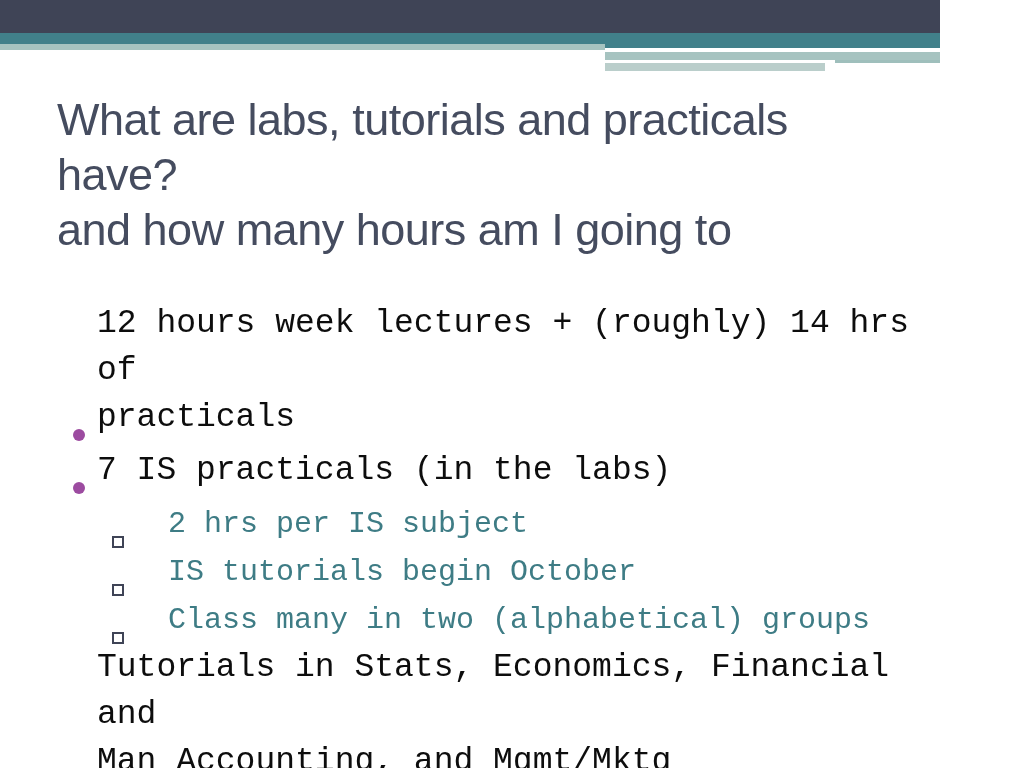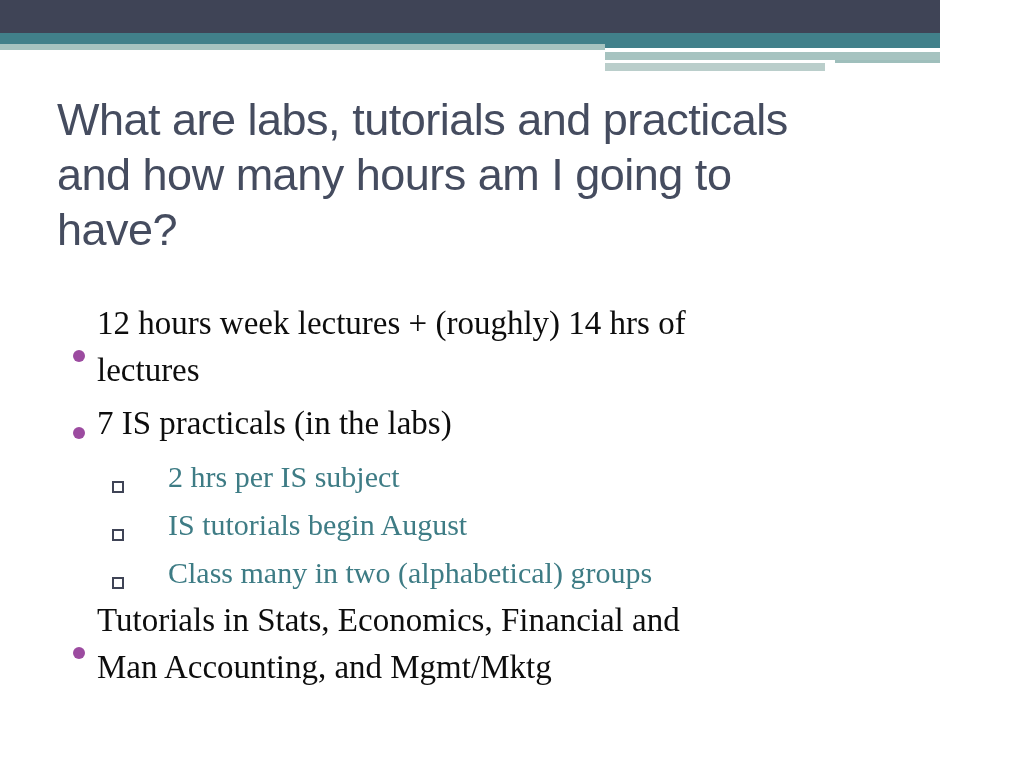--- a/index.html
+++ b/index.html
@@ -36,21 +36,21 @@
     position: absolute;
     left: 57px; top: 92px; width: 920px;
     font-family: "Liberation Sans", sans-serif;
     font-size: 45px;
     line-height: 55px;
     color: #454c5f;
     letter-spacing: -0.5px;
   }
   
   .body-list { position: absolute; left: 60px; top: 300px; width: 900px; }
-  .li { display: flex; align-items: center; }
+  .li { display: flex; align-items: flex-end; font-family: Liberation Mono, monospace; }
   .li1 { font-size: 33px; line-height: 47px; color: #0d0d0d; margin-bottom: 6px; }
   .li2 { font-size: 30px; line-height: 48px; color: #3e7c85; margin-bottom: 0; gap: 28px; }
   .dot {
     flex: 0 0 auto;
     width: 12px; height: 12px; border-radius: 50%;
     background: #9c4ba0;
     margin: 18px 12px 0 13px;
   }
   .sq {
     flex: 0 0 auto;
@@ -80,52 +80,52 @@
     <span class="vs2"></span>
     <span class="vs3"></span>
     <span class="vs4"></span>
     <span class="vs5"></span>
     <span class="vs6"></span>
     <span class="vs7"></span>
   </div>
 
   <div class="title">
     <div>What are labs, tutorials and practicals</div>
+    <div>have?</div>
     <div>and how many hours am I going to</div>
-    <div>have?</div>
   </div>
 
   <div class="body-list">
 
     <div class="li li1">
       <span class="dot"></span>
       <span class="txt">
         <div>12 hours week lectures + (roughly) 14 hrs of</div>
-        <div>lectures</div>
+        <div>practicals</div>
       </span>
     </div>
 
     <div class="li li1">
       <span class="dot"></span>
       <span class="txt">
         <div>7 IS practicals (in the labs)</div>
       </span>
     </div>
 
     <div class="li li2">
       <span class="sq"></span>
       <span class="txt">
         <div>2 hrs per IS subject</div>
       </span>
     </div>
 
     <div class="li li2">
       <span class="sq"></span>
       <span class="txt">
-        <div>IS tutorials begin August</div>
+        <div>IS tutorials begin October</div>
       </span>
     </div>
 
     <div class="li li2">
       <span class="sq"></span>
       <span class="txt">
         <div>Class many in two (alphabetical) groups</div>
       </span>
     </div>
 

